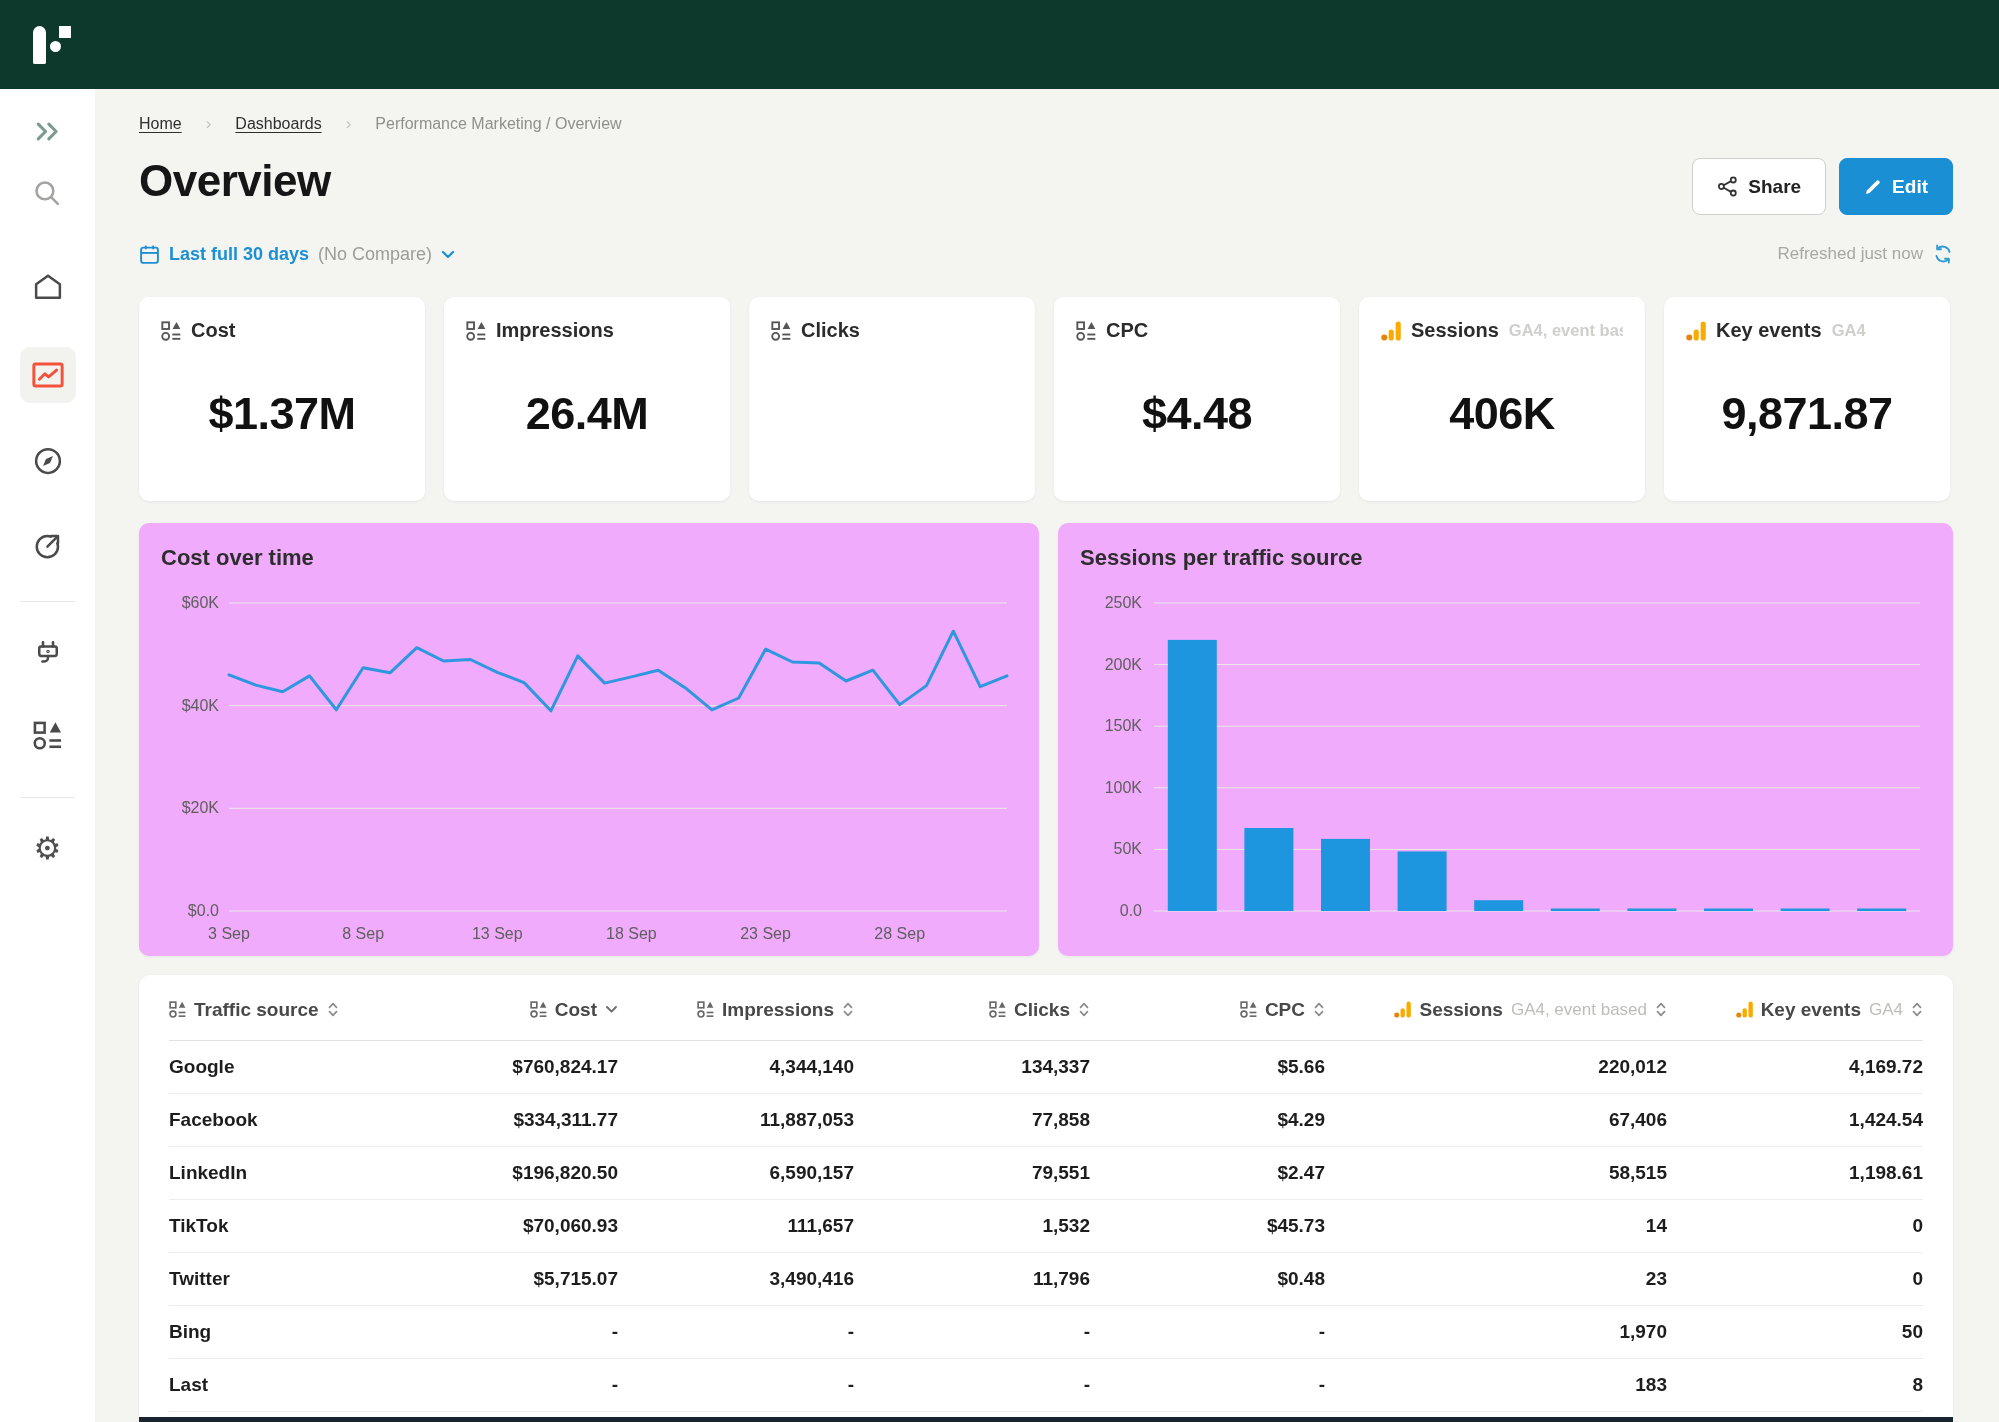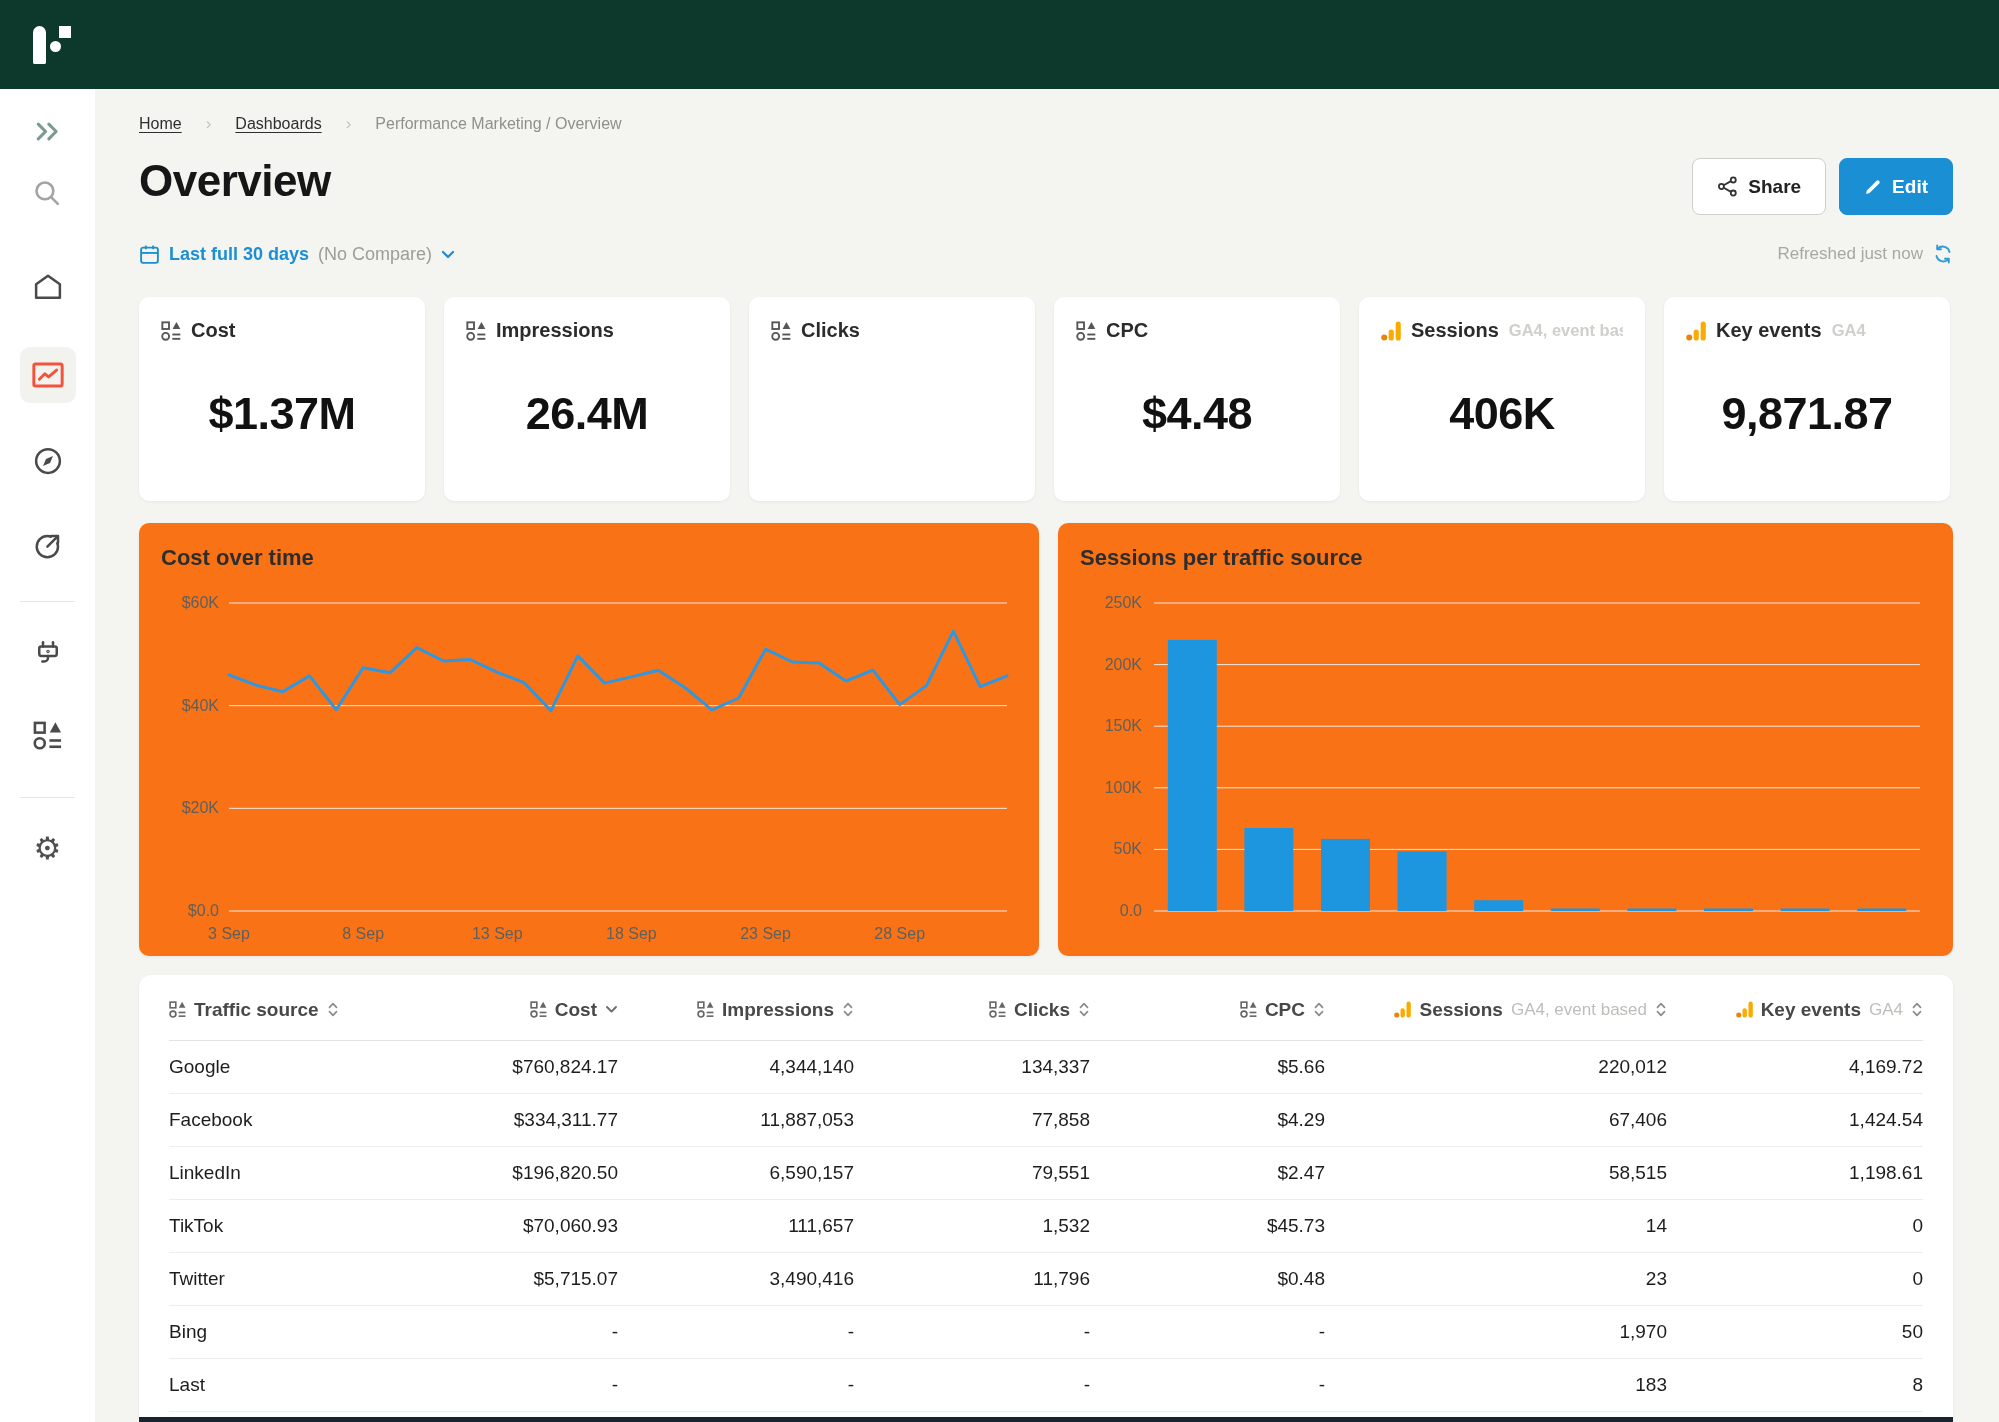--- a/index.html
+++ b/index.html
@@ -50,36 +50,36 @@
   .kpi-card { width:286px; height:204px; background:#fff; border-radius:10px; padding:22px;
               box-shadow:0 1px 3px rgba(25,25,25,0.06); overflow:hidden; }
   .kpi-head { display:flex; align-items:center; gap:10px; white-space:nowrap; overflow:hidden; }
   .kpi-head svg { flex:0 0 auto; }
   .kpi-label { font-size:20px; font-weight:700; color:#2b2b2b; }
   .kpi-badge { font-size:16.5px; font-weight:700; color:#cfcfcc; }
   .kpi-value { margin-top:46px; text-align:center; font-size:45px; font-weight:800; color:#111; letter-spacing:-0.5px; }
 
   
   .charts-row { margin-top:22px; display:flex; gap:19px; }
-  .chart-card { background:#f97316; border-radius:10px; box-shadow:0 1px 3px rgba(25,25,25,0.06); padding:22px; height:433px; }
+  .chart-card { background:#f0abfc; border-radius:10px; box-shadow:0 1px 3px rgba(25,25,25,0.06); padding:22px; height:433px; }
   .chart-card.line { width:900px; }
   .chart-card.bar { width:992px; }
   .chart-card h3 { font-size:22px; font-weight:700; color:#2d2d2d; }
   .chart-card svg { margin-top:6px; display:block; }
 
   
   .table-card { margin-top:19px; width:1814px; height:442px; background:#fff; border-radius:12px 12px 0 0;
                 box-shadow:0 1px 3px rgba(25,25,25,0.06); padding:4px 30px; overflow:hidden; }
   .thead { display:flex; align-items:center; height:62px; border-bottom:1px solid #e3e3e0; }
   .th { display:flex; align-items:center; gap:8px; font-size:19px; font-weight:700; color:#484848;
         white-space:nowrap; cursor:pointer; }
   .th.right { justify-content:flex-end; }
   .th .badge { font-weight:400; color:#bdbdba; font-size:17px; }
   .trow { display:flex; align-items:center; height:53px; border-bottom:1px solid #ededea; }
-  .cell { font-size:19px; color:#1d1d1d; white-space:nowrap; }
+  .cell { font-size:19px; color:#1d1d1d; white-space:nowrap;font-weight:bold; }
   .cell.num { text-align:right; }
   .c0{width:240px;} .c1{width:209px;} .c2{width:236px;} .c3{width:236px;}
   .c4{width:235px;} .c5{width:342px;} .c6{width:256px;}
 
   .bottom-edge { position:absolute; left:139px; top:1417px; width:1814px; height:5px; background:#182430; }
 </style>
 </head>
 <body>
 
 <div class="page">

